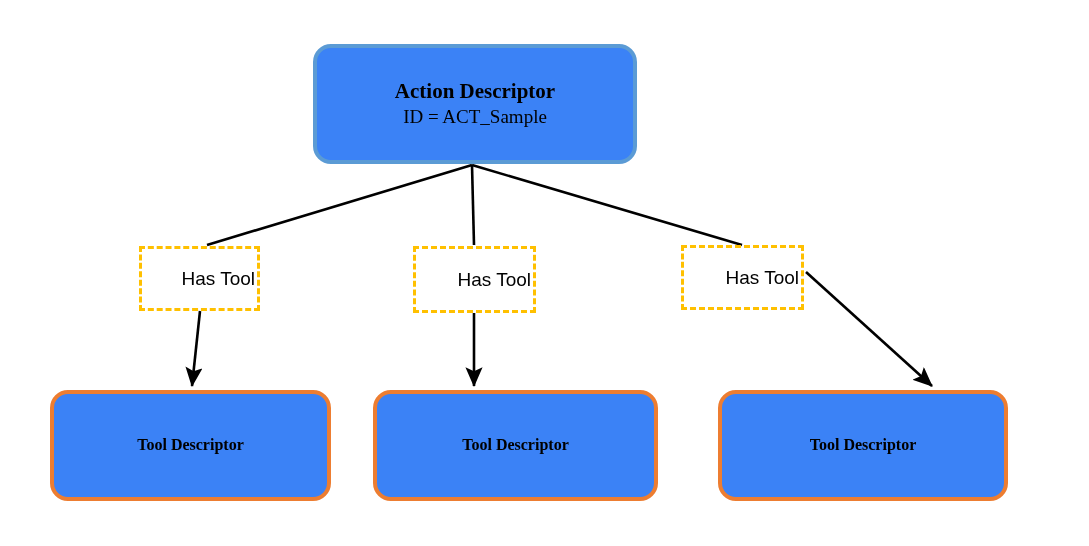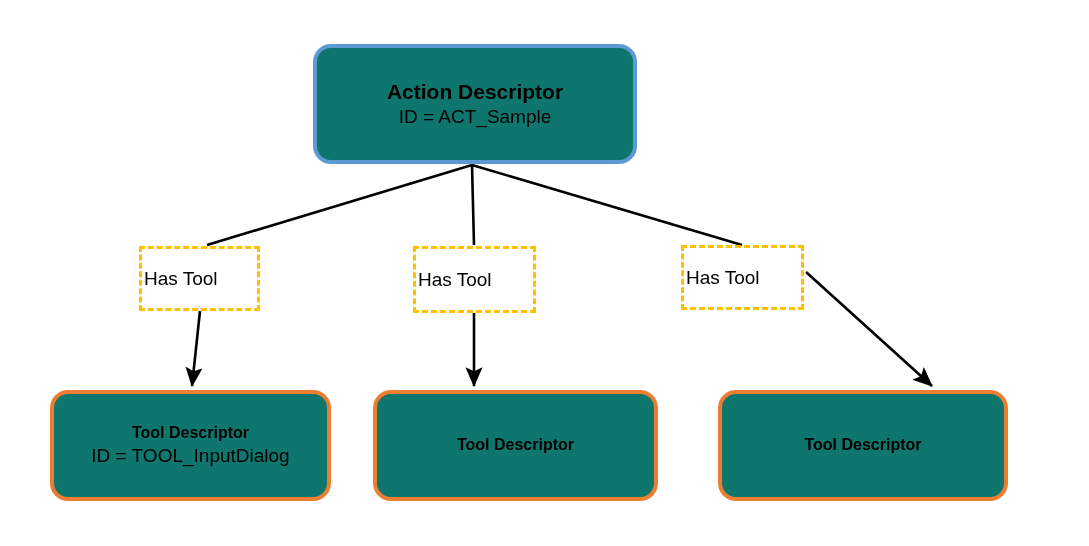--- a/index.html
+++ b/index.html
@@ -21,28 +21,29 @@
     top: 0;
     width: 1089px;
     height: 546px;
     pointer-events: none;
   }
 
   
   .node {
     position: absolute;
     box-sizing: border-box;
-    background: #0f766e;
+    background: #3b82f6;
     border-radius: 18px;
     display: flex;
     flex-direction: column;
     align-items: center;
     justify-content: center;
     text-align: center;
     z-index: 2;
+    font-family: Liberation Serif, serif;
   }
   .node .title {
     font-weight: bold;
     color: #000000;
     line-height: 1.22;
     white-space: nowrap;
   }
   .node .attr {
     color: #000000;
     line-height: 1.28;
@@ -63,21 +64,21 @@
   .node-tool .attr  { font-size: 19px; }
 
   
   .reltag {
     position: absolute;
     box-sizing: border-box;
     background: transparent;
     border: 3px dashed #FFC000;
     display: flex;
     align-items: center;
-    justify-content: flex-start;
+    justify-content: flex-end;
     z-index: 3;
   }
   .reltag .reltag-label {
     font-size: 19px;
     color: #000000;
     white-space: nowrap;
     background: #ffffff;
     padding: 0 2px;
   }
 </style>
@@ -118,21 +119,20 @@
   <div class="reltag" style="left:413px; top:246px; width:123px; height:67px;">
     <span class="reltag-label">Has Tool</span>
   </div>
 
   <div class="reltag" style="left:681px; top:245px; width:123px; height:65px;">
     <span class="reltag-label">Has Tool</span>
   </div>
 
   <div class="node node-tool" style="left:50px; top:390px; width:281px; height:111px;">
     <div class="title">Tool Descriptor</div>
-    <div class="attr">ID = TOOL_InputDialog</div>
   </div>
 
   <div class="node node-tool" style="left:373px; top:390px; width:285px; height:111px;">
     <div class="title">Tool Descriptor</div>
   </div>
 
   <div class="node node-tool" style="left:718px; top:390px; width:290px; height:111px;">
     <div class="title">Tool Descriptor</div>
   </div>
 

